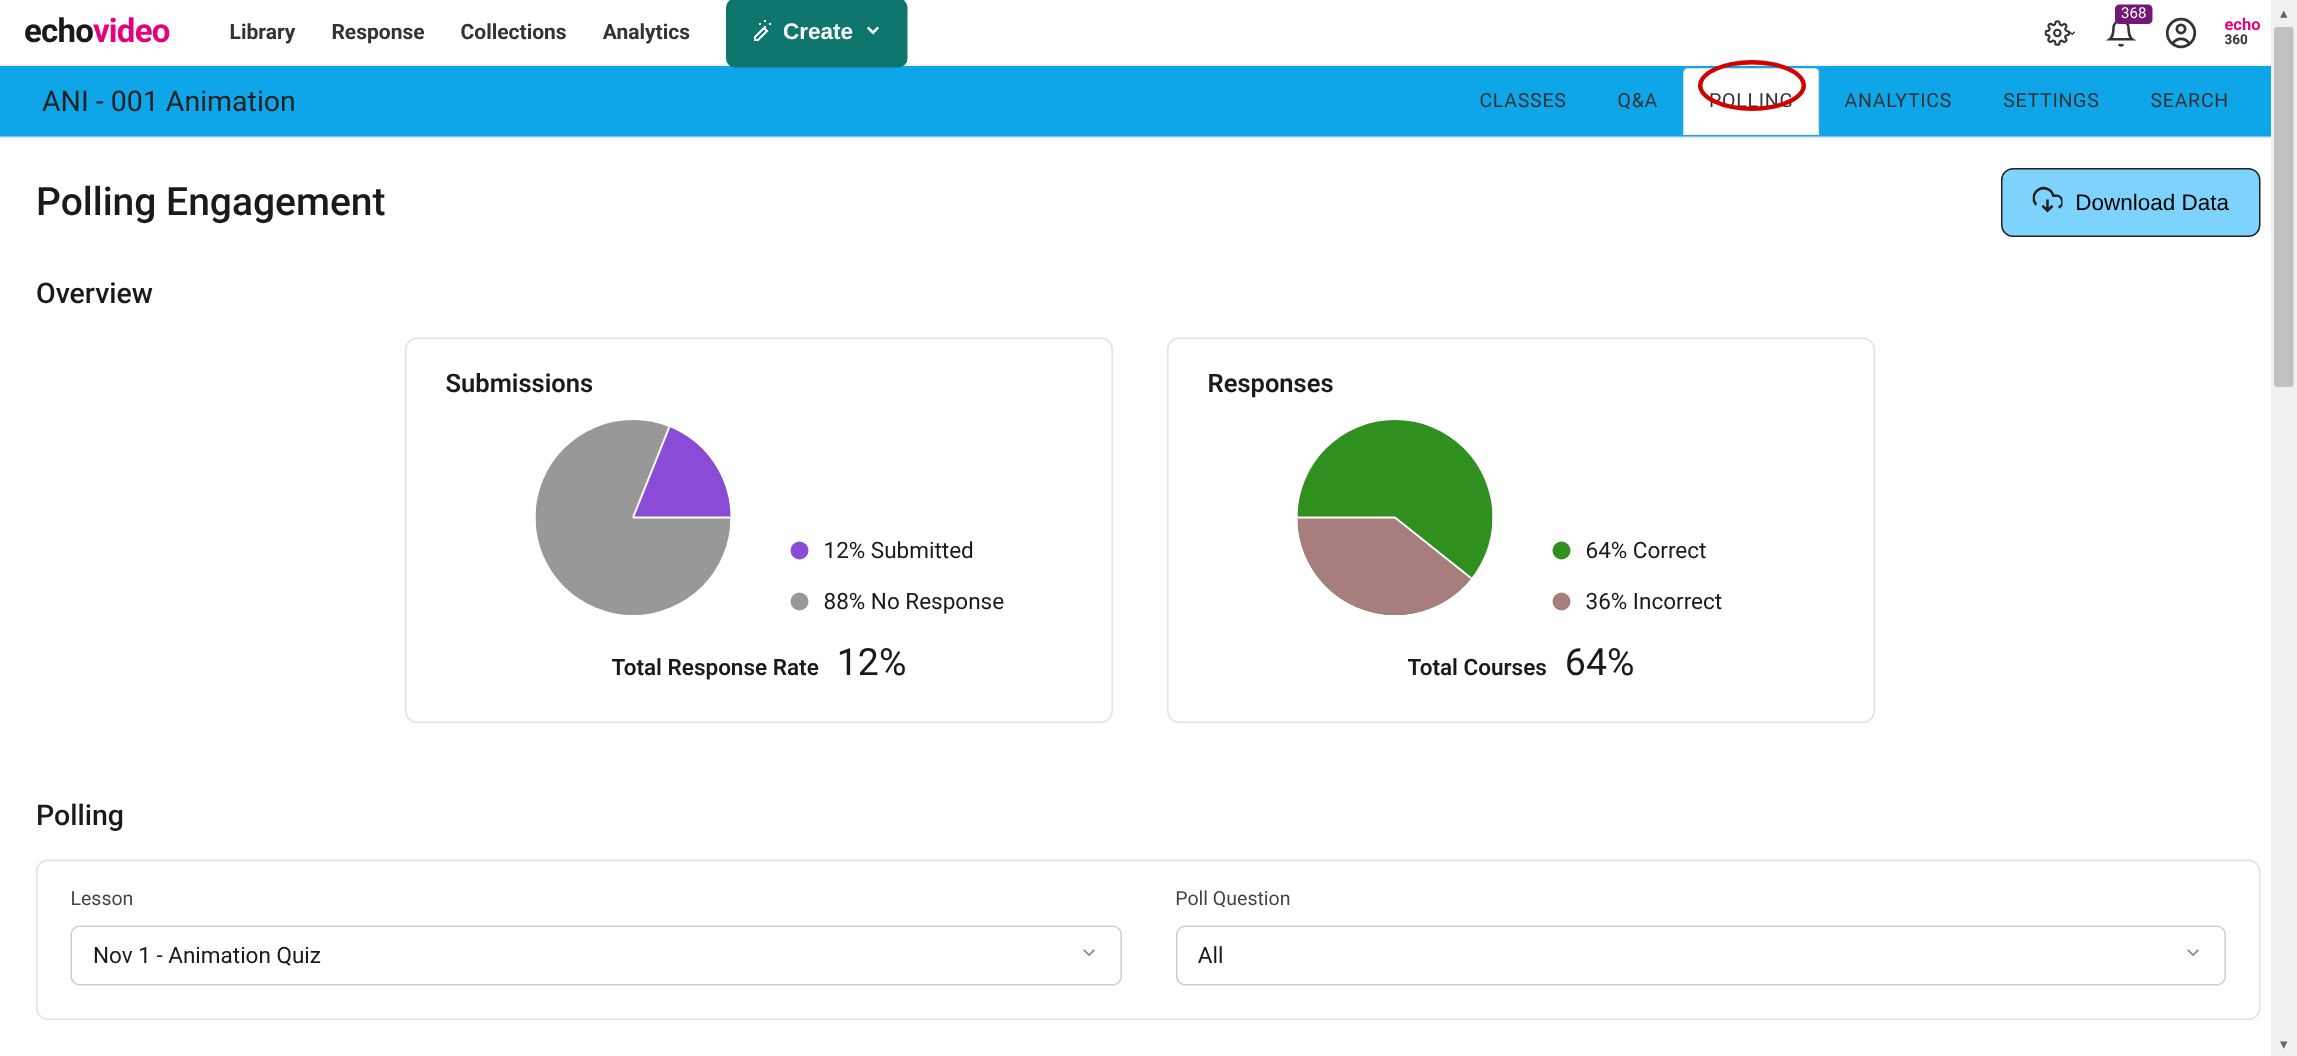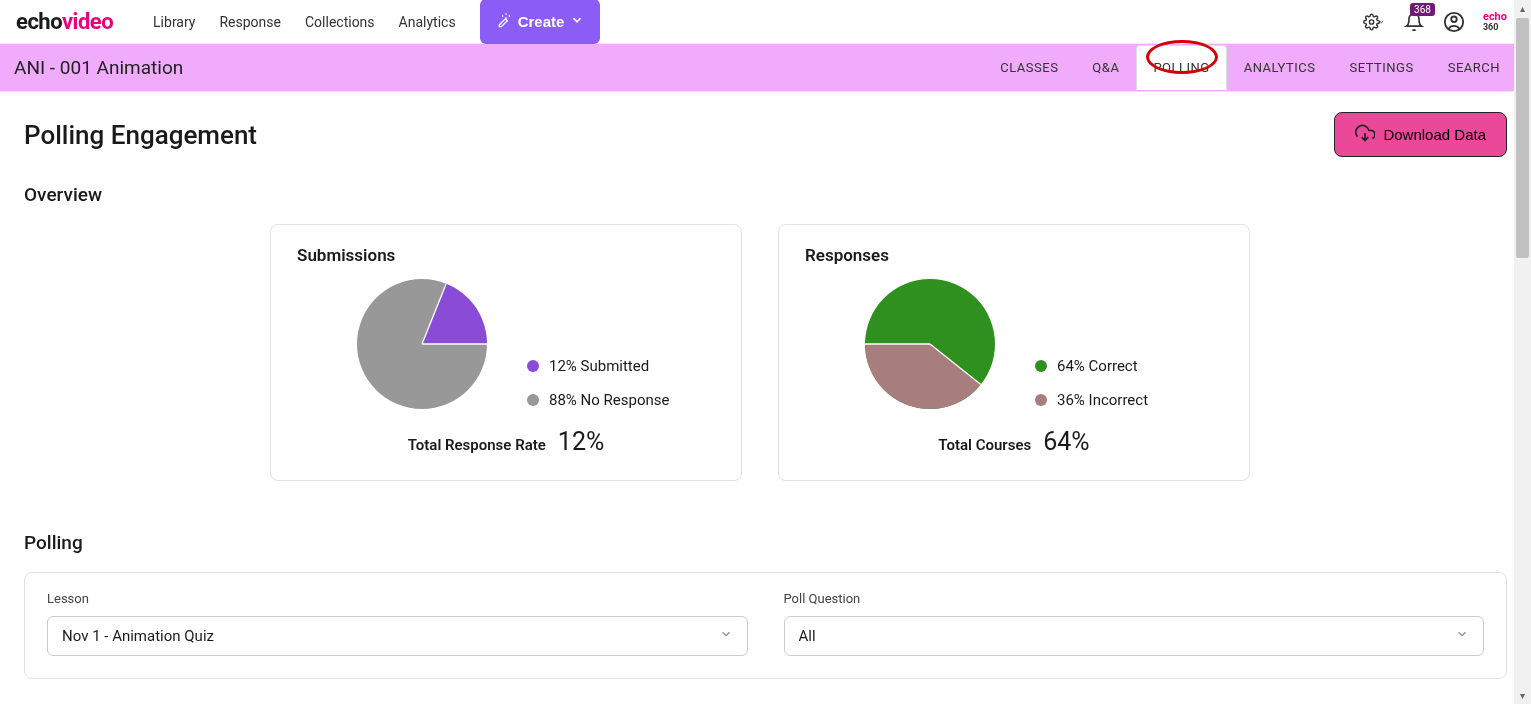--- a/index.html
+++ b/index.html
@@ -1,39 +1,39 @@
 <!DOCTYPE html>
 <html><head>
 <meta charset="utf-8">
 <style>
 * { box-sizing: border-box; margin: 0; padding: 0; }
 body { font-family: -apple-system, BlinkMacSystemFont, "Segoe UI", Roboto, Helvetica, Arial, sans-serif; background: #fff; color: #1a1a1a; overflow-x: hidden; }
 .topbar { display: flex; align-items: center; padding: 6px 16px; border-bottom: 1px solid #eee; height: 44px; }
 .logo { font-weight: 700; font-size: 22px; letter-spacing: -0.5px; }
 .logo .dark { color: #1a1a1a; }
 .logo .pink { color: #e6007e; }
-.nav { display: flex; gap: 24px; margin-left: 40px; font-size: 14px; color: #333; }
+.nav { display: flex; gap: 24px; margin-left: 40px; font-size: 14px; color: #333; font-weight: bold; }
 .nav a { cursor: pointer; }
-.create-btn { margin-left: 24px; background: #8b5cf6; color: #fff; border: none; border-radius: 6px; padding: 13px 16px; font-size: 15px; font-weight: 600; display: flex; align-items: center; gap: 6px; cursor: pointer; }
+.create-btn { margin-left: 24px; background: #0f766e; color: #fff; border: none; border-radius: 6px; padding: 13px 16px; font-size: 15px; font-weight: 600; display: flex; align-items: center; gap: 6px; cursor: pointer; }
 .spacer { flex: 1; }
 .top-icons { display: flex; align-items: center; gap: 18px; margin-right: 8px; }
 .icon-btn { position: relative; width: 22px; height: 22px; display: flex; align-items: center; justify-content: center; cursor: pointer; color: #333; }
 .badge { position: absolute; top: -8px; right: -10px; background: #701a75; color: #fff; font-size: 10px; padding: 1px 4px; border-radius: 3px; }
 .mini-logo { font-size: 11px; font-weight: 700; line-height: 0.9; }
 .mini-logo .pink { color: #e6007e; }
-.subbar { display: flex; align-items: center; background: #f0abfc; border-bottom: 1px solid #e6e6e6; padding: 0 14px; height: 48px; }
+.subbar { display: flex; align-items: center; background: #0ea5e9; border-bottom: 1px solid #e6e6e6; padding: 0 28px; height: 48px; }
 .course-title { font-size: 19px; font-weight: 400; color: #222; }
 .tabs { display: flex; margin-left: auto; }
 .tab { padding: 14px 16px; font-size: 13px; letter-spacing: 0.5px; color: #333; cursor: pointer; border: 1px solid transparent; position: relative; }
 .tab.active { background: #fff; border: 1px solid #ddd; border-bottom: 1px solid #fff; border-radius: 4px 4px 0 0; }
 .tab-highlight { position: absolute; top: -6px; left: 50%; transform: translateX(-50%); width: 72px; height: 34px; border: 3px solid #d40000; border-radius: 50%; pointer-events: none; }
 .content { padding: 20px 24px 40px; }
 .page-header { display: flex; align-items: center; margin-bottom: 26px; }
 .page-title { font-size: 26px; font-weight: 500; }
-.download-btn { margin-left: auto; border: 1px solid #222; background: #ec4899; border-radius: 8px; padding: 10px 20px; font-size: 15px; display: flex; align-items: center; gap: 8px; cursor: pointer; }
+.download-btn { margin-left: auto; border: 1px solid #222; background: #7dd3fc; border-radius: 8px; padding: 10px 20px; font-size: 15px; display: flex; align-items: center; gap: 8px; cursor: pointer; }
 .section-head { font-size: 19px; font-weight: 500; margin-bottom: 18px; }
 .cards { display: flex; gap: 36px; margin: 0 0 50px 246px; }
 .card { width: 472px; border: 1px solid #e2e2e2; border-radius: 8px; padding: 20px 26px 24px; }
 .card-title { font-size: 17px; font-weight: 600; margin-bottom: 14px; }
 .chart-row { display: flex; align-items: flex-end; gap: 40px; }
 .pie-wrap { width: 130px; height: 130px; margin-left: 60px; }
 .legend { display: flex; flex-direction: column; gap: 16px; font-size: 15px; padding-top: 10px; }
 .legend-item { display: flex; align-items: center; gap: 10px; }
 .dot { width: 12px; height: 12px; border-radius: 50%; }
 .card-foot { text-align: center; margin-top: 18px; display: flex; align-items: baseline; justify-content: center; gap: 12px; }

